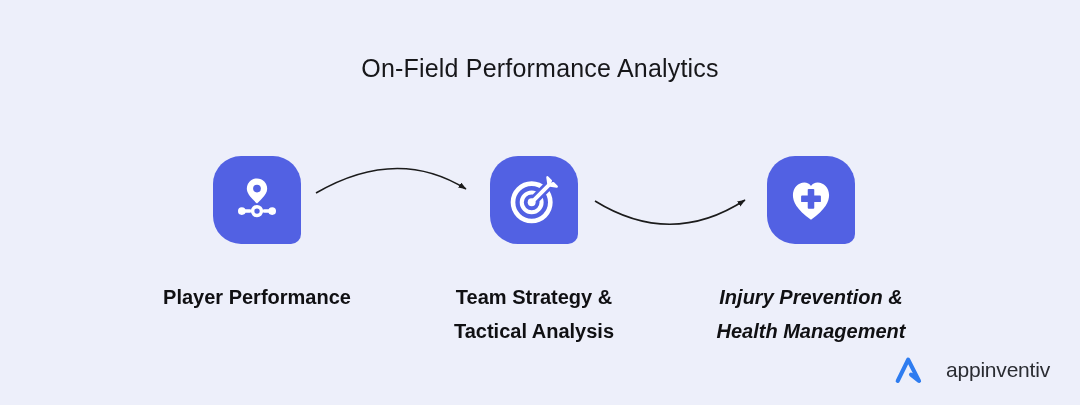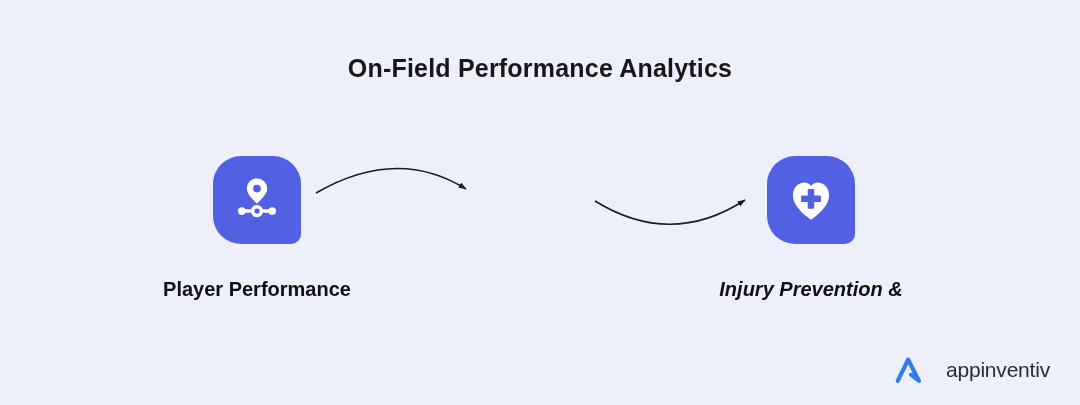--- a/index.html
+++ b/index.html
@@ -15,21 +15,21 @@
     overflow: hidden;
   }
   .title {
     position: absolute;
     top: 54px;
     left: 0;
     width: 100%;
     margin: 0;
     text-align: center;
     font-size: 25px;
-    font-weight: 700;
+    font-weight: 400;
     letter-spacing: 0.2px;
     color: var(--title-text, #17171A);
   }
   .arrows {
     position: absolute;
     left: 0; top: 0;
     width: 1080px; height: 405px;
     pointer-events: none;
   }
   .arrows path.flow {
@@ -52,21 +52,21 @@
     width: 88px;
     height: 88px;
     background: var(--tile, #5261E3);
     border-radius: 28px 28px 10px 28px; 
     display: flex;
     align-items: center;
     justify-content: center;
   }
   .tile svg { width: 56px; height: 56px; display: block; }
   .step-label {
-    margin-top: 28px;
+    margin-top: 36px;
     text-align: center;
     font-size: 20px;
     font-weight: 600;
     line-height: 34px;
     color: var(--label-text, #101013);
   }
   .step-label span { display: block; }
   .logo {
     position: absolute;
     right: 30px;
@@ -110,31 +110,49 @@
         <circle cx="11" cy="33.5" r="3.3" fill="#FFFFFF"></circle>
         <circle cx="37" cy="33.5" r="3.3" fill="#FFFFFF"></circle>
         <circle cx="24" cy="33.5" r="3.8" style="fill:var(--tile,#5261E3)" stroke="#FFFFFF" stroke-width="3"></circle>
       </svg>
     </div>
     <div class="step-label">
       <span>Player Performance</span>
     </div>
   </div>
 
+  <div class="step step-1">
+    <div class="tile">
+      <svg viewBox="0 0 48 48">
+        <circle cx="22" cy="26" r="16" fill="none" stroke="#FFFFFF" stroke-width="4"></circle>
+        <circle cx="22" cy="26" r="8.5" fill="none" stroke="#FFFFFF" stroke-width="3.5"></circle>
+        <line x1="22" y1="26" x2="38" y2="10" style="stroke:var(--tile,#5261E3)" stroke-width="8" stroke-linecap="round"></line>
+        <circle cx="22" cy="26" r="3.4" fill="#FFFFFF"></circle>
+        <line x1="22" y1="26" x2="36.5" y2="11.5" stroke="#FFFFFF" stroke-width="3.4" stroke-linecap="round"></line>
+        <path d="M36.5 11.5 L35.5 4.5 L38.5 7.5 Z" fill="#FFFFFF" stroke="#FFFFFF" stroke-width="2" stroke-linejoin="round"></path>
+        <path d="M36.5 11.5 L43.5 12.5 L40.5 9.5 Z" fill="#FFFFFF" stroke="#FFFFFF" stroke-width="2" stroke-linejoin="round"></path>
+      </svg>
+    </div>
+    <div class="step-label">
+      <span>Team Strategy &amp;</span>
+      <span>Tactical Analysis</span>
+    </div>
+  </div>
 
   <div class="step step-2">
     <div class="tile">
       <svg viewBox="0 0 48 48">
         <path fill="#FFFFFF" d="M24 41C11.5 32 8.5 25.6 8.5 19.8 8.5 13.4 13.2 9 18.3 9c2.4 0 4.6 1.2 5.7 3 1.1-1.8 3.3-3 5.7-3 5.1 0 9.8 4.4 9.8 10.8C39.5 25.6 36.5 32 24 41z"></path>
         <rect x="21.2" y="14.5" width="5.6" height="17" rx="0.8" style="fill:var(--tile,#5261E3)"></rect>
         <rect x="15.5" y="20.2" width="17" height="5.6" rx="0.8" style="fill:var(--tile,#5261E3)"></rect>
       </svg>
     </div>
     <div class="step-label">
       <span>Injury Prevention &amp;</span>
+      <span>Health Management</span>
     </div>
   </div>
 
   <div class="logo">
     <svg class="logo-mark" viewBox="0 0 36 34">
       <path d="M4.5 30 L17 4.5 L30 30 L20.5 22.5" fill="none" style="stroke:var(--logo-blue,#2E7CF0)" stroke-width="5" stroke-linecap="round" stroke-linejoin="round"></path>
     </svg>
     <span class="logo-text">appinventiv</span>
   </div>
 

